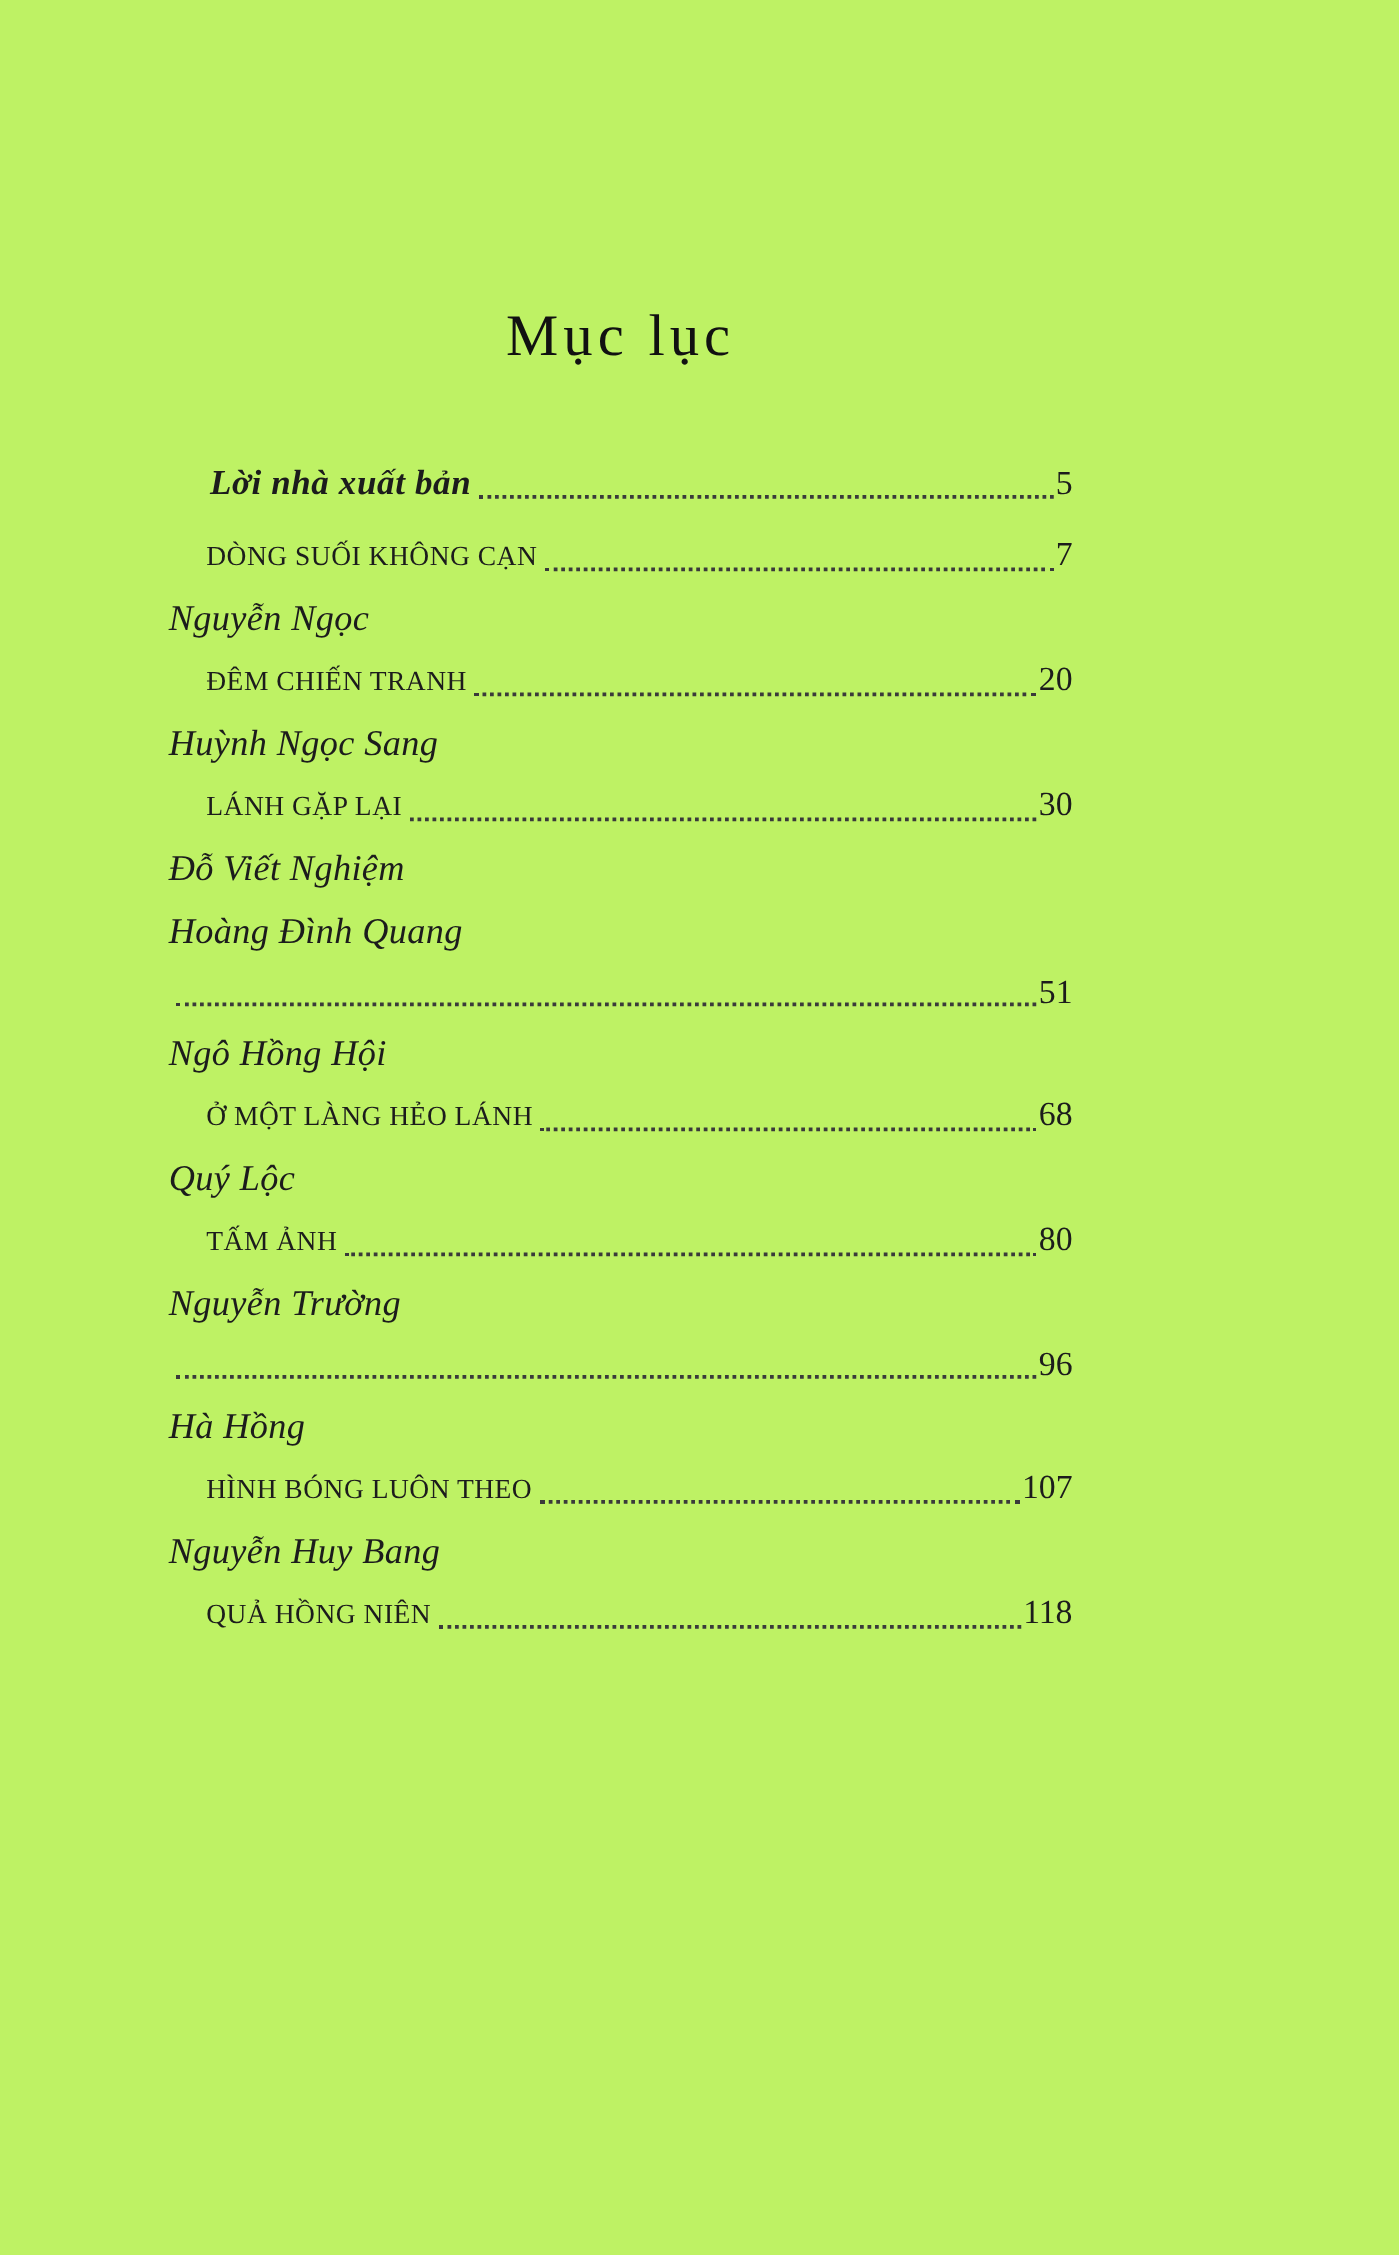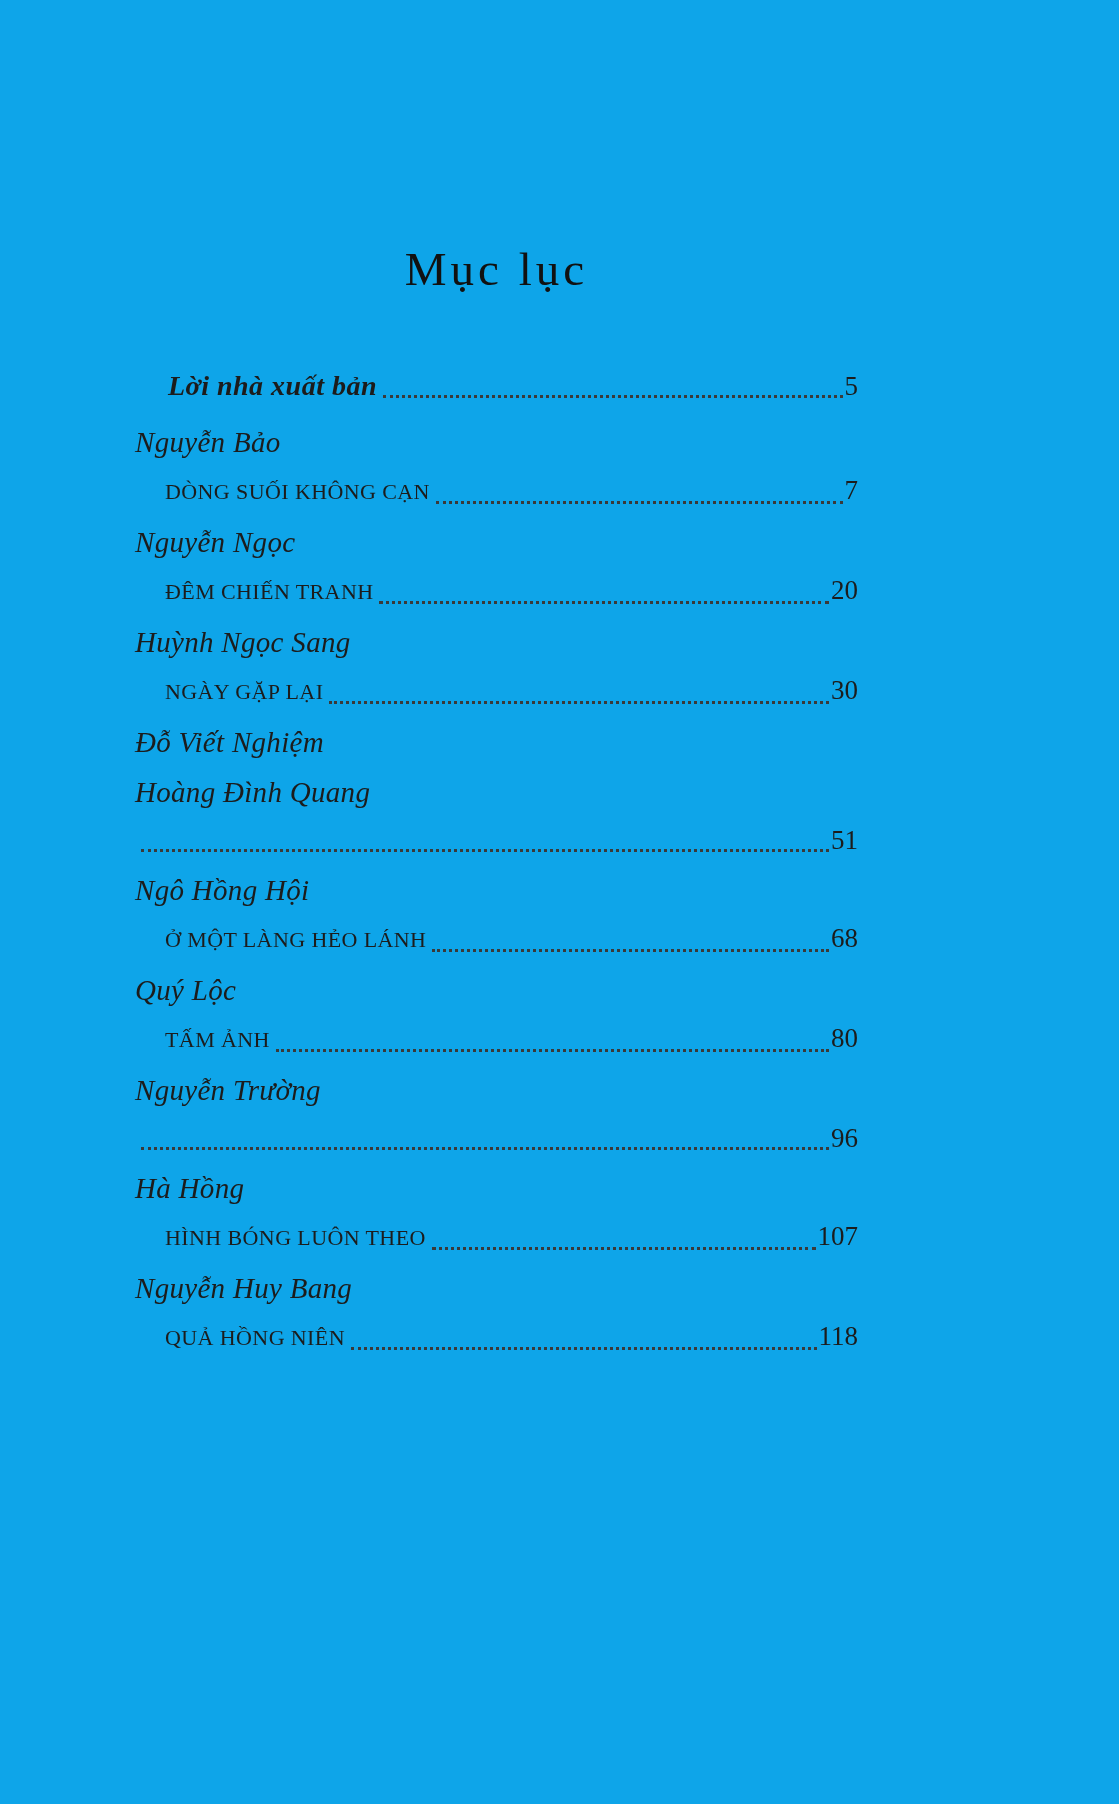--- a/index.html
+++ b/index.html
@@ -10,21 +10,21 @@
     background: #ffffff;
     font-family: "Liberation Serif", "DejaVu Serif", serif;
     color: #1c1c1c;
     overflow: hidden;
   }
 
   .page {
     position: relative;
     width: 1119px;
     height: 1804px;
-    background: #0ea5e9;
+    background: #bef264;
   }
 
   .title {
     position: absolute;
     top: 242px;
     left: 135px;
     width: 723px;
     text-align: center;
     font-size: 47px;
     font-weight: 500;
@@ -101,41 +101,40 @@
   <div class="toc">
 
     <div class="toc-line preface-line">
       <span class="preface-label">Lời nhà xuất bản</span>
       <span class="dots"></span>
       <span class="pagenum">5</span>
     </div>
 
     <div id="entries">
   <div class="entry">
-    <div class="author">Nguyễn Bảo</div>
     <div class="toc-line">
       <span class="entry-title">DÒNG SUỐI KHÔNG CẠN</span>
       <span class="dots"></span>
       <span class="pagenum">7</span>
     </div>
   </div>
 
   <div class="entry">
     <div class="author">Nguyễn Ngọc</div>
     <div class="toc-line">
       <span class="entry-title">ĐÊM CHIẾN TRANH</span>
       <span class="dots"></span>
       <span class="pagenum">20</span>
     </div>
   </div>
 
   <div class="entry">
     <div class="author">Huỳnh Ngọc Sang</div>
     <div class="toc-line">
-      <span class="entry-title">NGÀY GẶP LẠI</span>
+      <span class="entry-title">LÁNH GẶP LẠI</span>
       <span class="dots"></span>
       <span class="pagenum">30</span>
     </div>
   </div>
 
   <div class="entry">
     <div class="author">Đỗ Viết Nghiệm</div>
   </div>
 
   <div class="entry">

